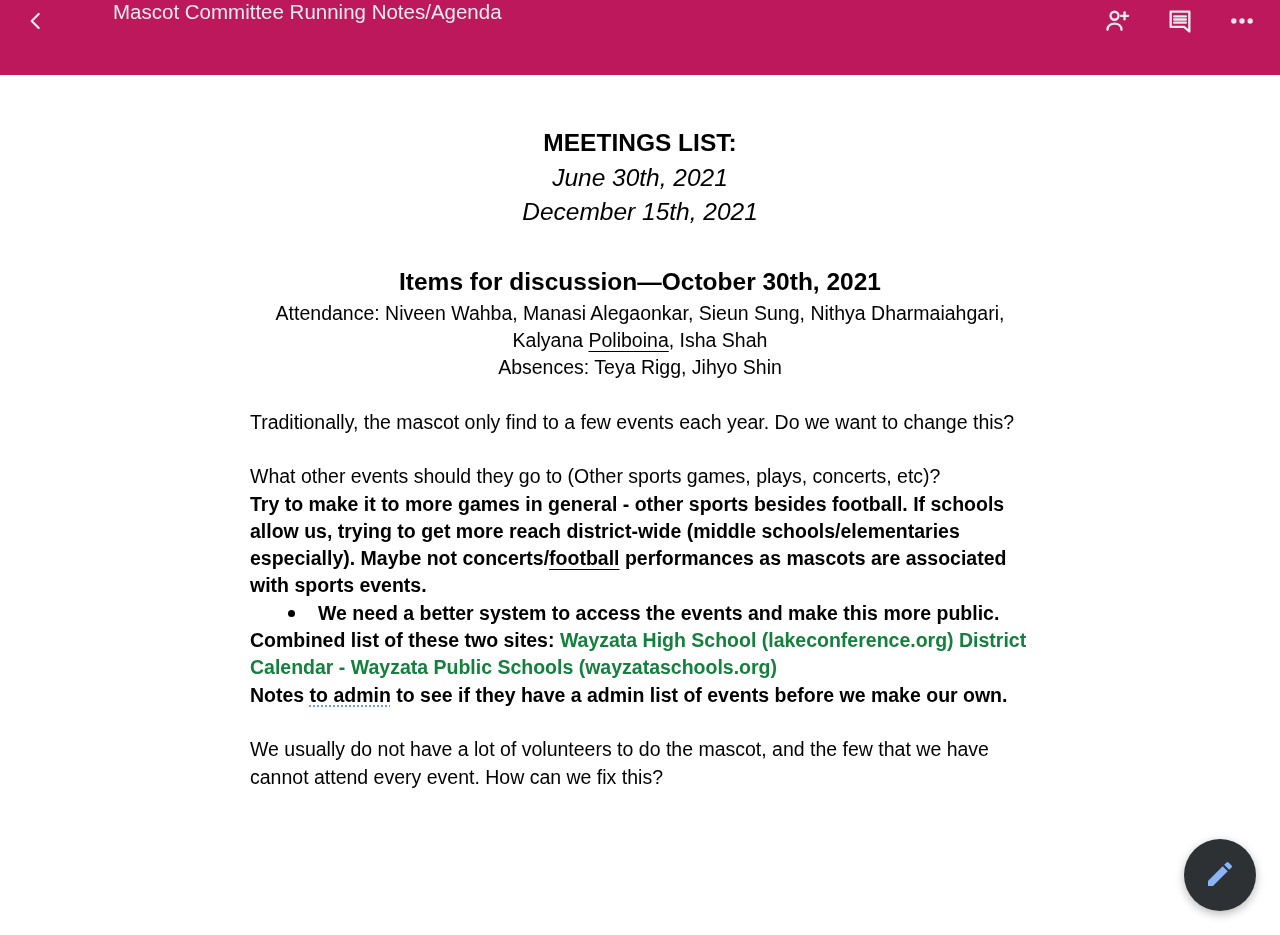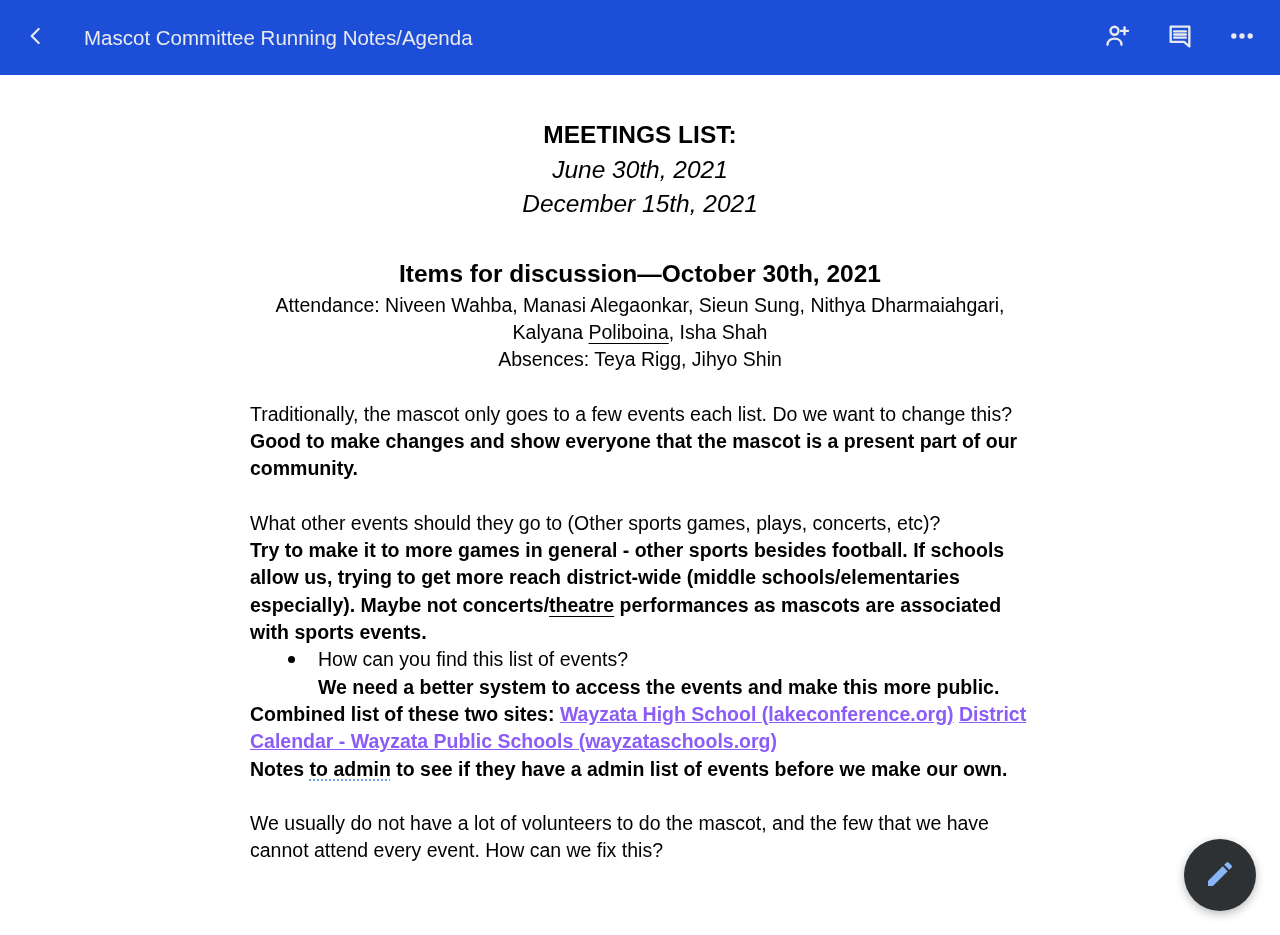--- a/index.html
+++ b/index.html
@@ -1,44 +1,44 @@
 <!DOCTYPE html>
 <html><head>
 <meta charset="utf-8">
 <style>
   html, body { margin:0; padding:0; width:1280px; height:935px; overflow:hidden;
     background:#ffffff; font-family:"Liberation Sans", sans-serif; }
 
   
   .appbar { position:fixed; top:0; left:0; width:1280px; height:75px;
-    background:#1d4ed8; display:flex; align-items:center; z-index:10; }
+    background:#be185d; display:flex; align-items:flex-start; z-index:10;gap:29px; }
   .iconbtn { width:44px; height:44px; display:flex; align-items:center; justify-content:center;
     background:none; border:none; cursor:pointer; padding:0; }
   .back-btn { margin-left:14px; }
   .appbar-title { color:#e8eaed; font-size:20.5px; font-weight:400; margin-left:26px;
     white-space:nowrap; overflow:hidden; flex:1 1 auto; }
   .appbar-actions { display:flex; align-items:center; gap:18px; padding-right:16px; }
   .icon-stroke { stroke:#e8eaed; fill:none; stroke-width:2; stroke-linecap:round; stroke-linejoin:round; }
   .icon-fill { fill:#e8eaed; }
 
   
   .doc-scroll { position:absolute; top:75px; left:0; width:1280px; height:860px; overflow:hidden; background:#ffffff; }
-  .doc { width:780px; margin:0 auto; padding-top:43px; color:#000; font-size:19.5px; line-height:27.3px; }
+  .doc { width:780px; margin:8px auto; padding-top:43px; color:#000; font-size:19.5px; line-height:27.3px; }
   .para { margin:0; }
   .center { text-align:center; }
   .p-title { font-size:24.5px; line-height:34.7px; }
   .blank-body { height:27.3px; }
   .blank-title { height:34.7px; }
   .b { font-weight:bold; }
   .i { font-style:italic; }
   .bullet { position:relative; padding-left:68px; }
   .bullet .dot { position:absolute; left:38px; top:10px; width:7px; height:7px;
     border-radius:50%; background:#000; }
   .indent-first { text-indent:68px; }
-  a.doc-link { color:#8b5cf6; font-weight:bold; text-decoration:underline; cursor:pointer; }
+  a.doc-link { color:#15803d; font-weight:bold; cursor:pointer; }
   .sq-red  { text-decoration-line:underline; text-decoration-style:dotted; text-decoration-color:#e06666;
              text-decoration-thickness:1.6px; text-underline-offset:4px;text-decoration:underline; }
   .sq-blue { text-decoration-line:underline; text-decoration-style:dotted; text-decoration-color:#6d9eeb;
              text-decoration-thickness:1.6px; text-underline-offset:4px; }
 
   
   .fab { position:fixed; right:24px; bottom:24px; width:72px; height:72px; border-radius:50%;
     background:#2d3134; border:none; cursor:pointer; display:flex; align-items:center; justify-content:center;
     box-shadow:0 3px 10px rgba(0,0,0,0.28); z-index:20; }
 </style>
@@ -90,26 +90,25 @@
 <div class="doc-scroll">
   <div class="doc">
       <div class="para p-title center"><span class="b">MEETINGS LIST:</span></div>
       <div class="para p-title center"><span class="i">June 30th, 2021</span></div>
       <div class="para p-title center"><span class="i">December 15th, 2021</span></div>
       <div class="para p-title blank-title"></div>
       <div class="para p-title center"><span class="b">Items for discussion—October 30th, 2021</span></div>
       <div class="para center"><span>Attendance: Niveen Wahba, Manasi Alegaonkar, Sieun Sung, Nithya Dharmaiahgari, Kalyana </span><span class="sq-red">Poliboina</span><span>, Isha Shah</span></div>
       <div class="para center"><span>Absences: Teya Rigg, Jihyo Shin</span></div>
       <div class="para blank-body"></div>
-      <div class="para"><span>Traditionally, the mascot only goes to a few events each list. Do we want to change this?</span></div>
-      <div class="para"><span class="b">Good to make changes and show everyone that the mascot is a present part of our community.</span></div>
+      <div class="para"><span>Traditionally, the mascot only find to a few events each year. Do we want to change this?</span></div>
       <div class="para blank-body"></div>
       <div class="para"><span>What other events should they go to (Other sports games, plays, concerts, etc)?</span></div>
-      <div class="para"><span class="b">Try to make it to more games in general - other sports besides football. If schools allow us, trying to get more reach district-wide (middle schools/elementaries especially). Maybe not concerts/</span><span class="b sq-red">theatre</span><span class="b"> performances as mascots are associated with sports events.</span></div>
-      <div class="para bullet"><span class="dot"></span><span>How can you find this list of events?</span></div>
+      <div class="para"><span class="b">Try to make it to more games in general - other sports besides football. If schools allow us, trying to get more reach district-wide (middle schools/elementaries especially). Maybe not concerts/</span><span class="b sq-red">football</span><span class="b"> performances as mascots are associated with sports events.</span></div>
+      <div class="para bullet"><span class="dot"></span></div>
       <div class="para indent-first"><span class="b">We need a better system to access the events and make this more public. Combined list of these two sites: </span><a class="doc-link b">Wayzata High School (lakeconference.org)</a><span class="b"> </span><a class="doc-link b">District Calendar - Wayzata Public Schools (wayzataschools.org)</a></div>
       <div class="para"><span class="b">Notes </span><span class="b sq-blue">to admin</span><span class="b"> to see if they have a admin list of events before we make our own.</span></div>
       <div class="para blank-body"></div>
       <div class="para"><span>We usually do not have a lot of volunteers to do the mascot, and the few that we have cannot attend every event. How can we fix this?</span></div>
     </div>
 </div>
 
 <button class="fab">
   <span>
     <svg width="32" height="32" viewBox="0 0 24 24">

